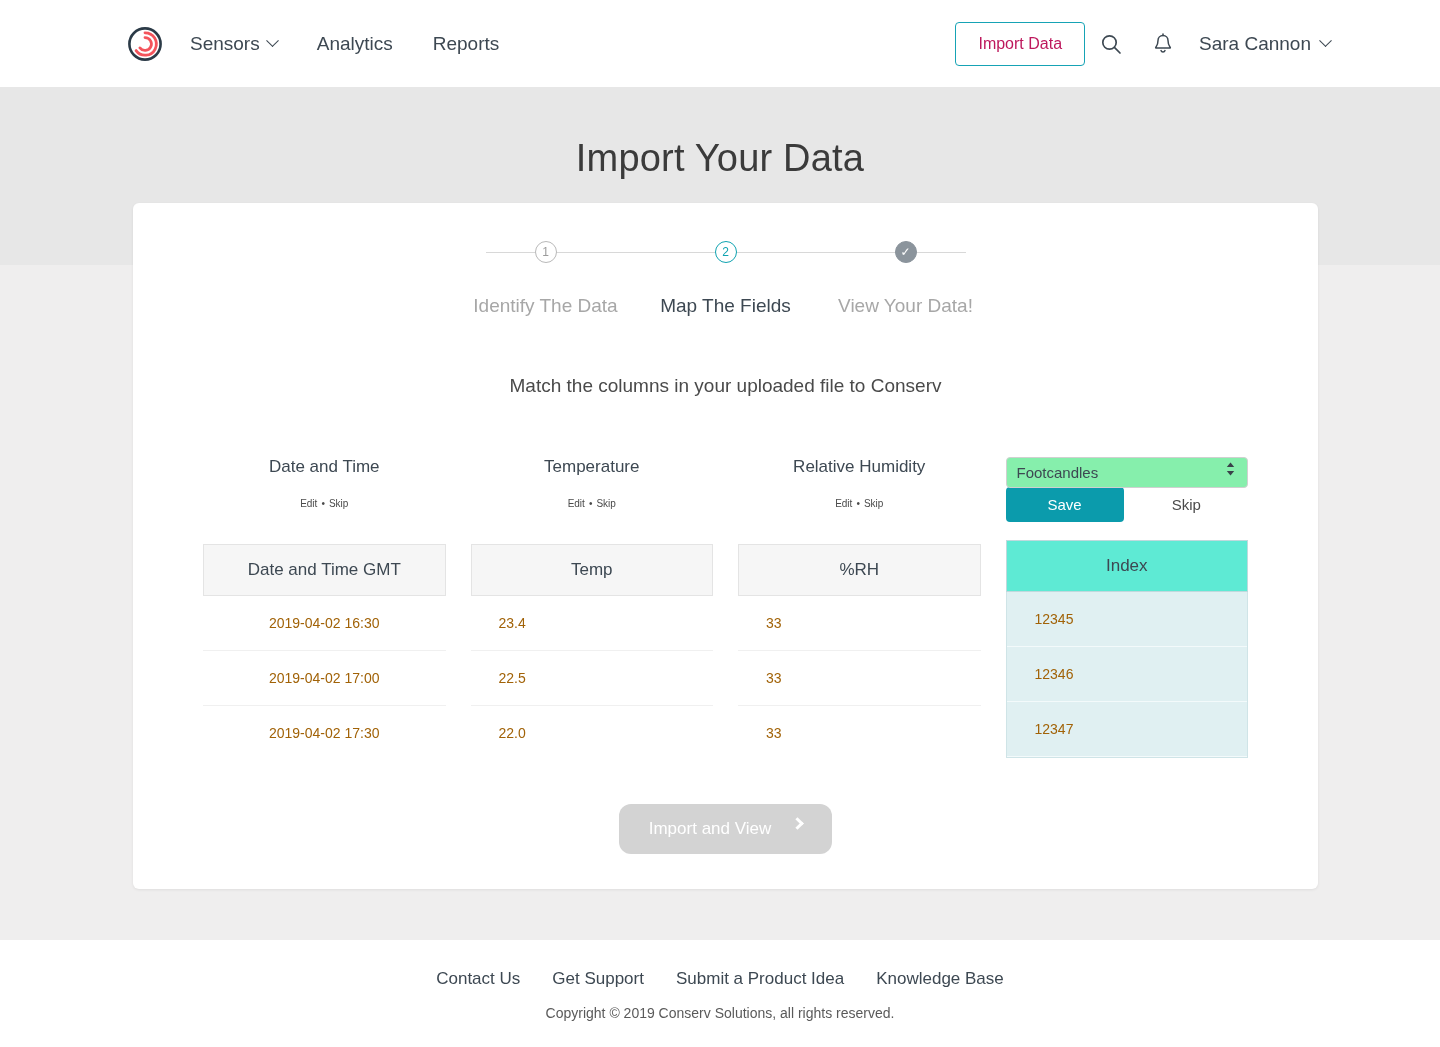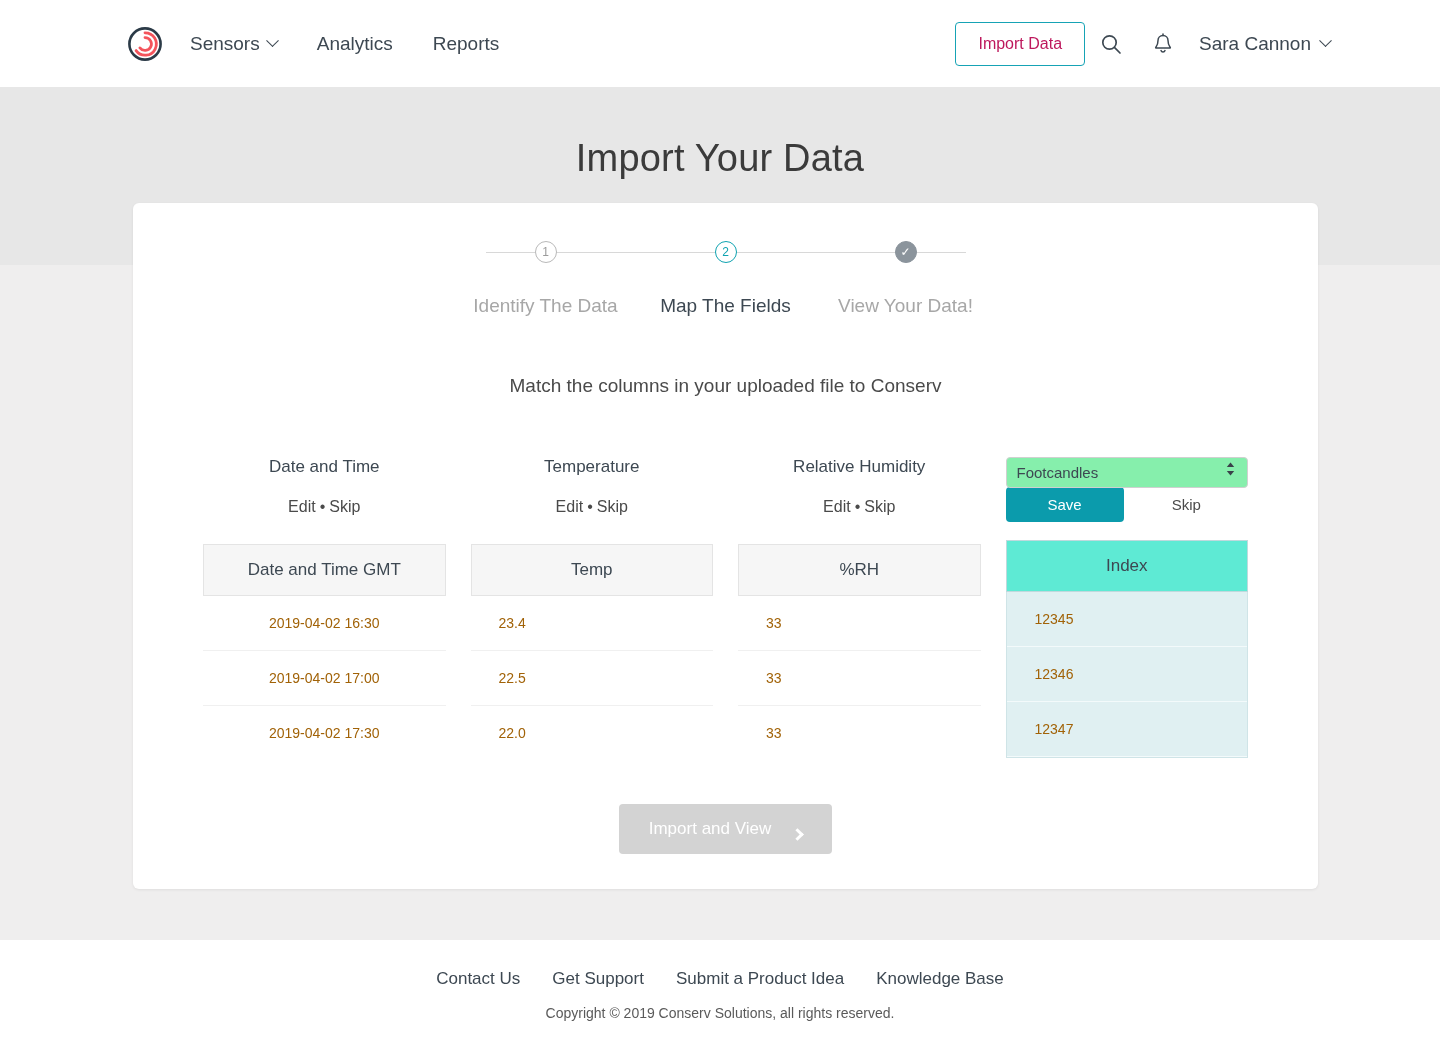--- a/index.html
+++ b/index.html
@@ -156,21 +156,21 @@
   }
   .col { flex: 1 1 0; min-width: 0; }
   .col-title {
     text-align: center;
     font-size: 17px;
     color: #3d4852;
     height: 24px;
   }
   .col-actions {
     text-align: center;
-    font-size: 16px;
+    font-size: 10px;
     color: #4a4a4a;
     margin-top: 17px;
     height: 20px;
   }
   .col-actions .lnk { cursor: pointer; }
   .col-actions .sep { margin: 0 4px; }
 
   .col-select-wrap { height: 24px; }
   .col-select {
     width: 100%;
@@ -247,26 +247,26 @@
     border-top: none;
   }
   .col.highlight .tbl-cell { border-bottom: 1px solid #f3fafb; }
 
   
   .cta-wrap { text-align: center; margin-top: 44px; }
   .btn-import-view {
     background: #d3d3d3;
     color: #ffffff;
     border: none;
-    border-radius: 4px;
+    border-radius: 12px;
     font-family: inherit;
     font-size: 17px;
     padding: 15px 30px;
     display: inline-flex;
-    align-items: flex-end;
+    align-items: flex-start;
     gap: 22px;
     cursor: default;
   }
   .chev-right {
     display: inline-block;
     width: 9px; height: 9px;
     border-right: 3px solid #ffffff;
     border-bottom: 3px solid #ffffff;
     transform: rotate(-45deg);
   }

